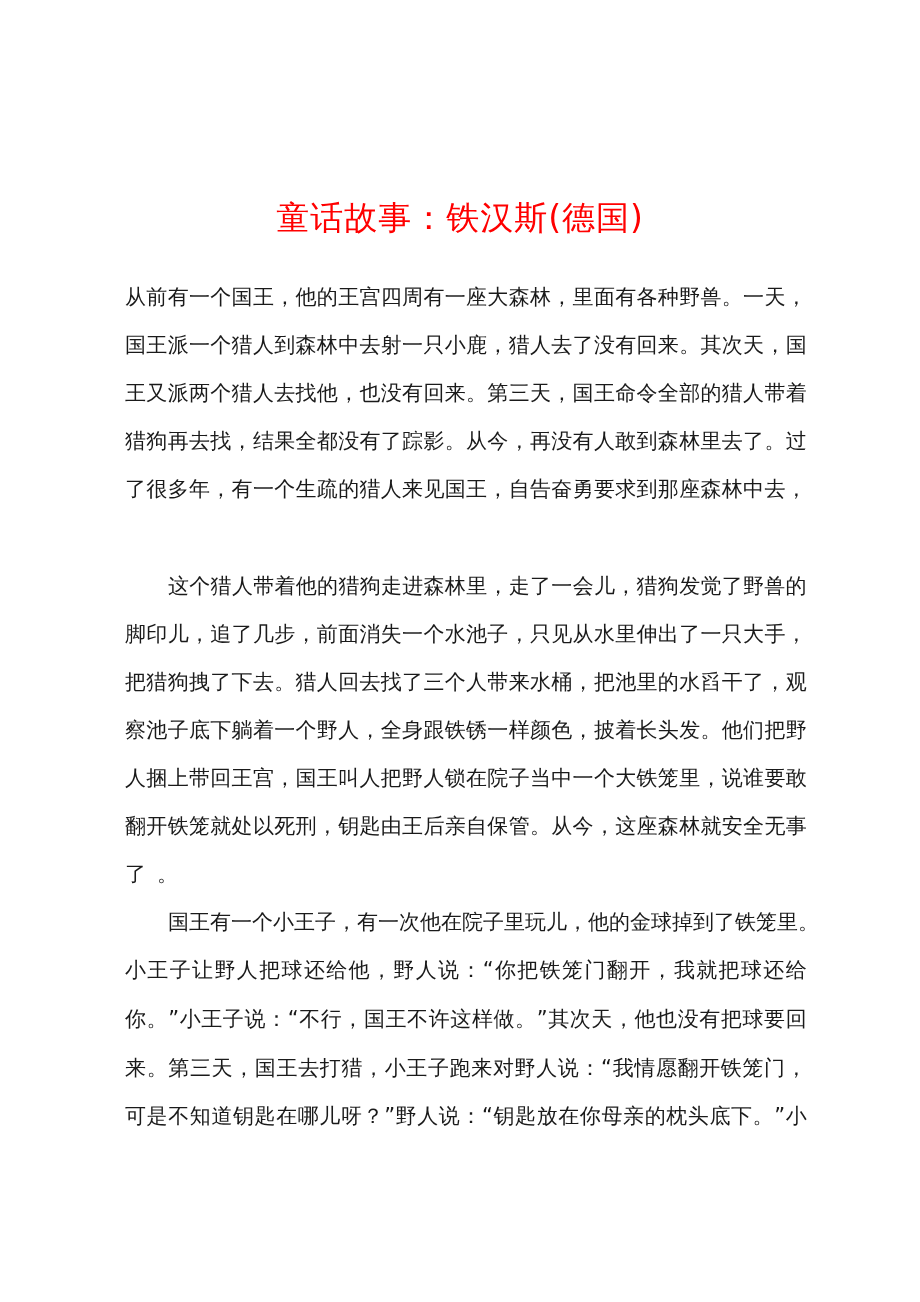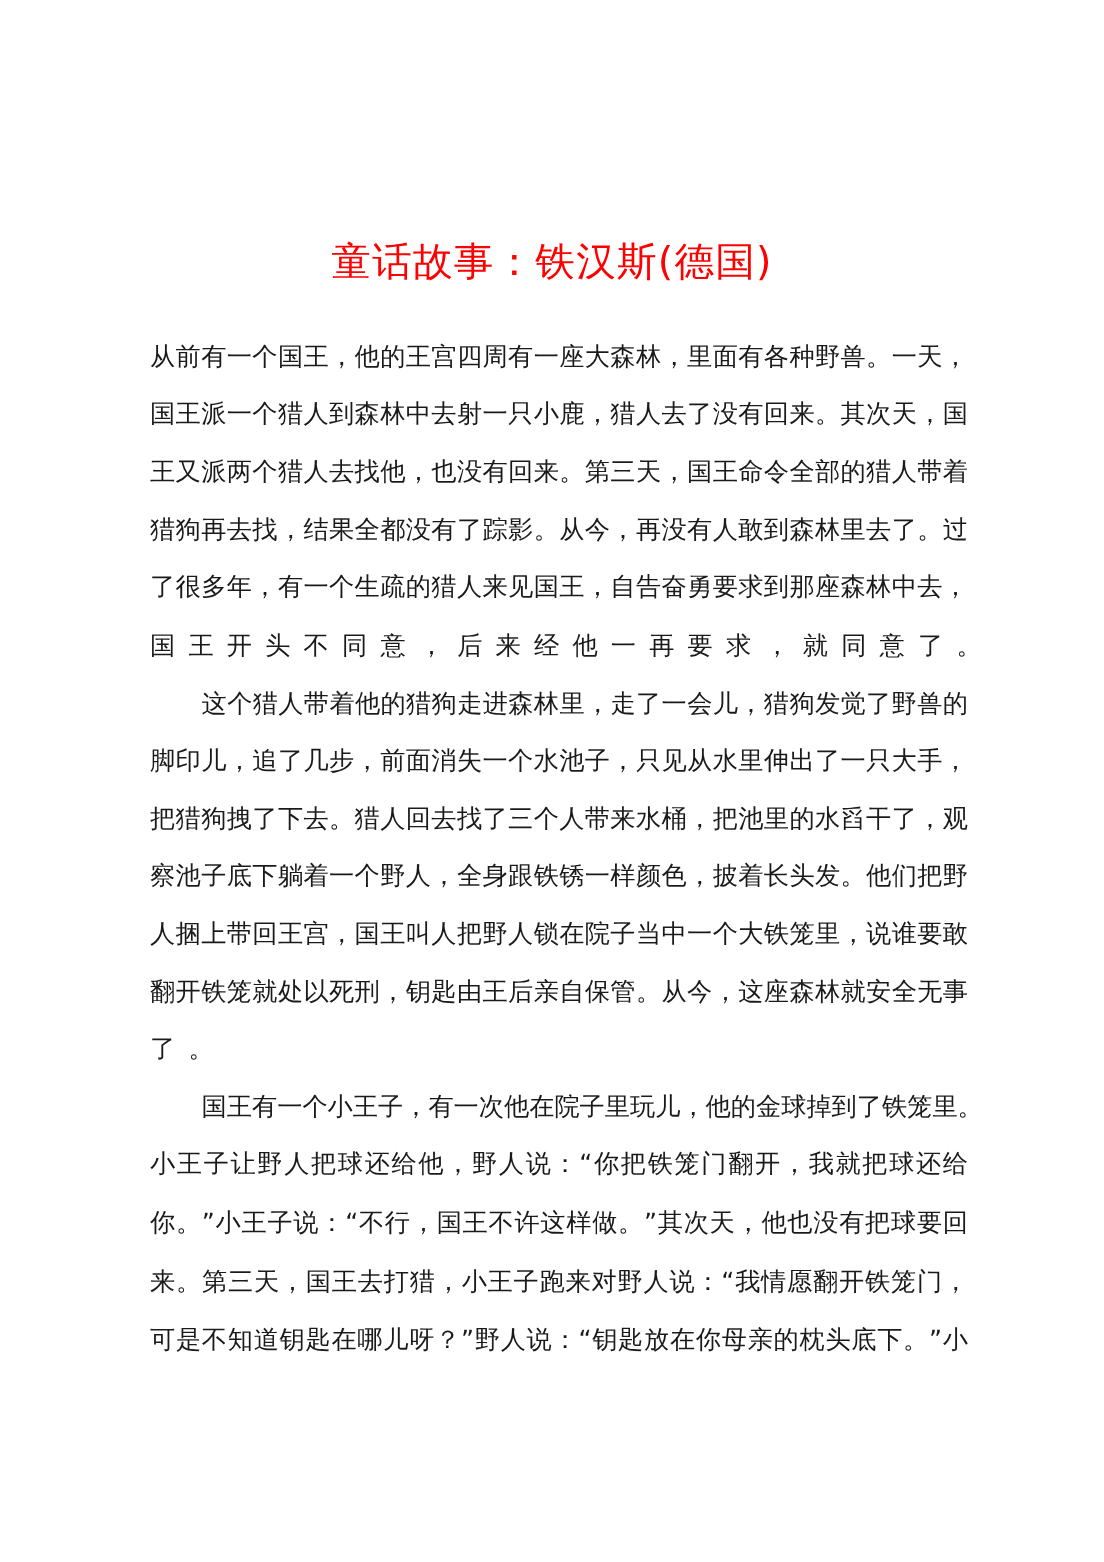--- a/index.html
+++ b/index.html
@@ -225,21 +225,20 @@
       <span>求</span>
       <span>到</span>
       <span>那</span>
       <span>座</span>
       <span>森</span>
       <span>林</span>
       <span>中</span>
       <span>去</span>
       <span>，</span>
     </div>
-  <div class="line last" style="top:523px">国王开头不同意，后来经他一再要求，就同意了。</div>
 
   <div class="line indent" style="top: 571px; display: flex; justify-content: space-between;">
       <span>这</span>
       <span>个</span>
       <span>猎</span>
       <span>人</span>
       <span>带</span>
       <span>着</span>
       <span>他</span>
       <span>的</span>

